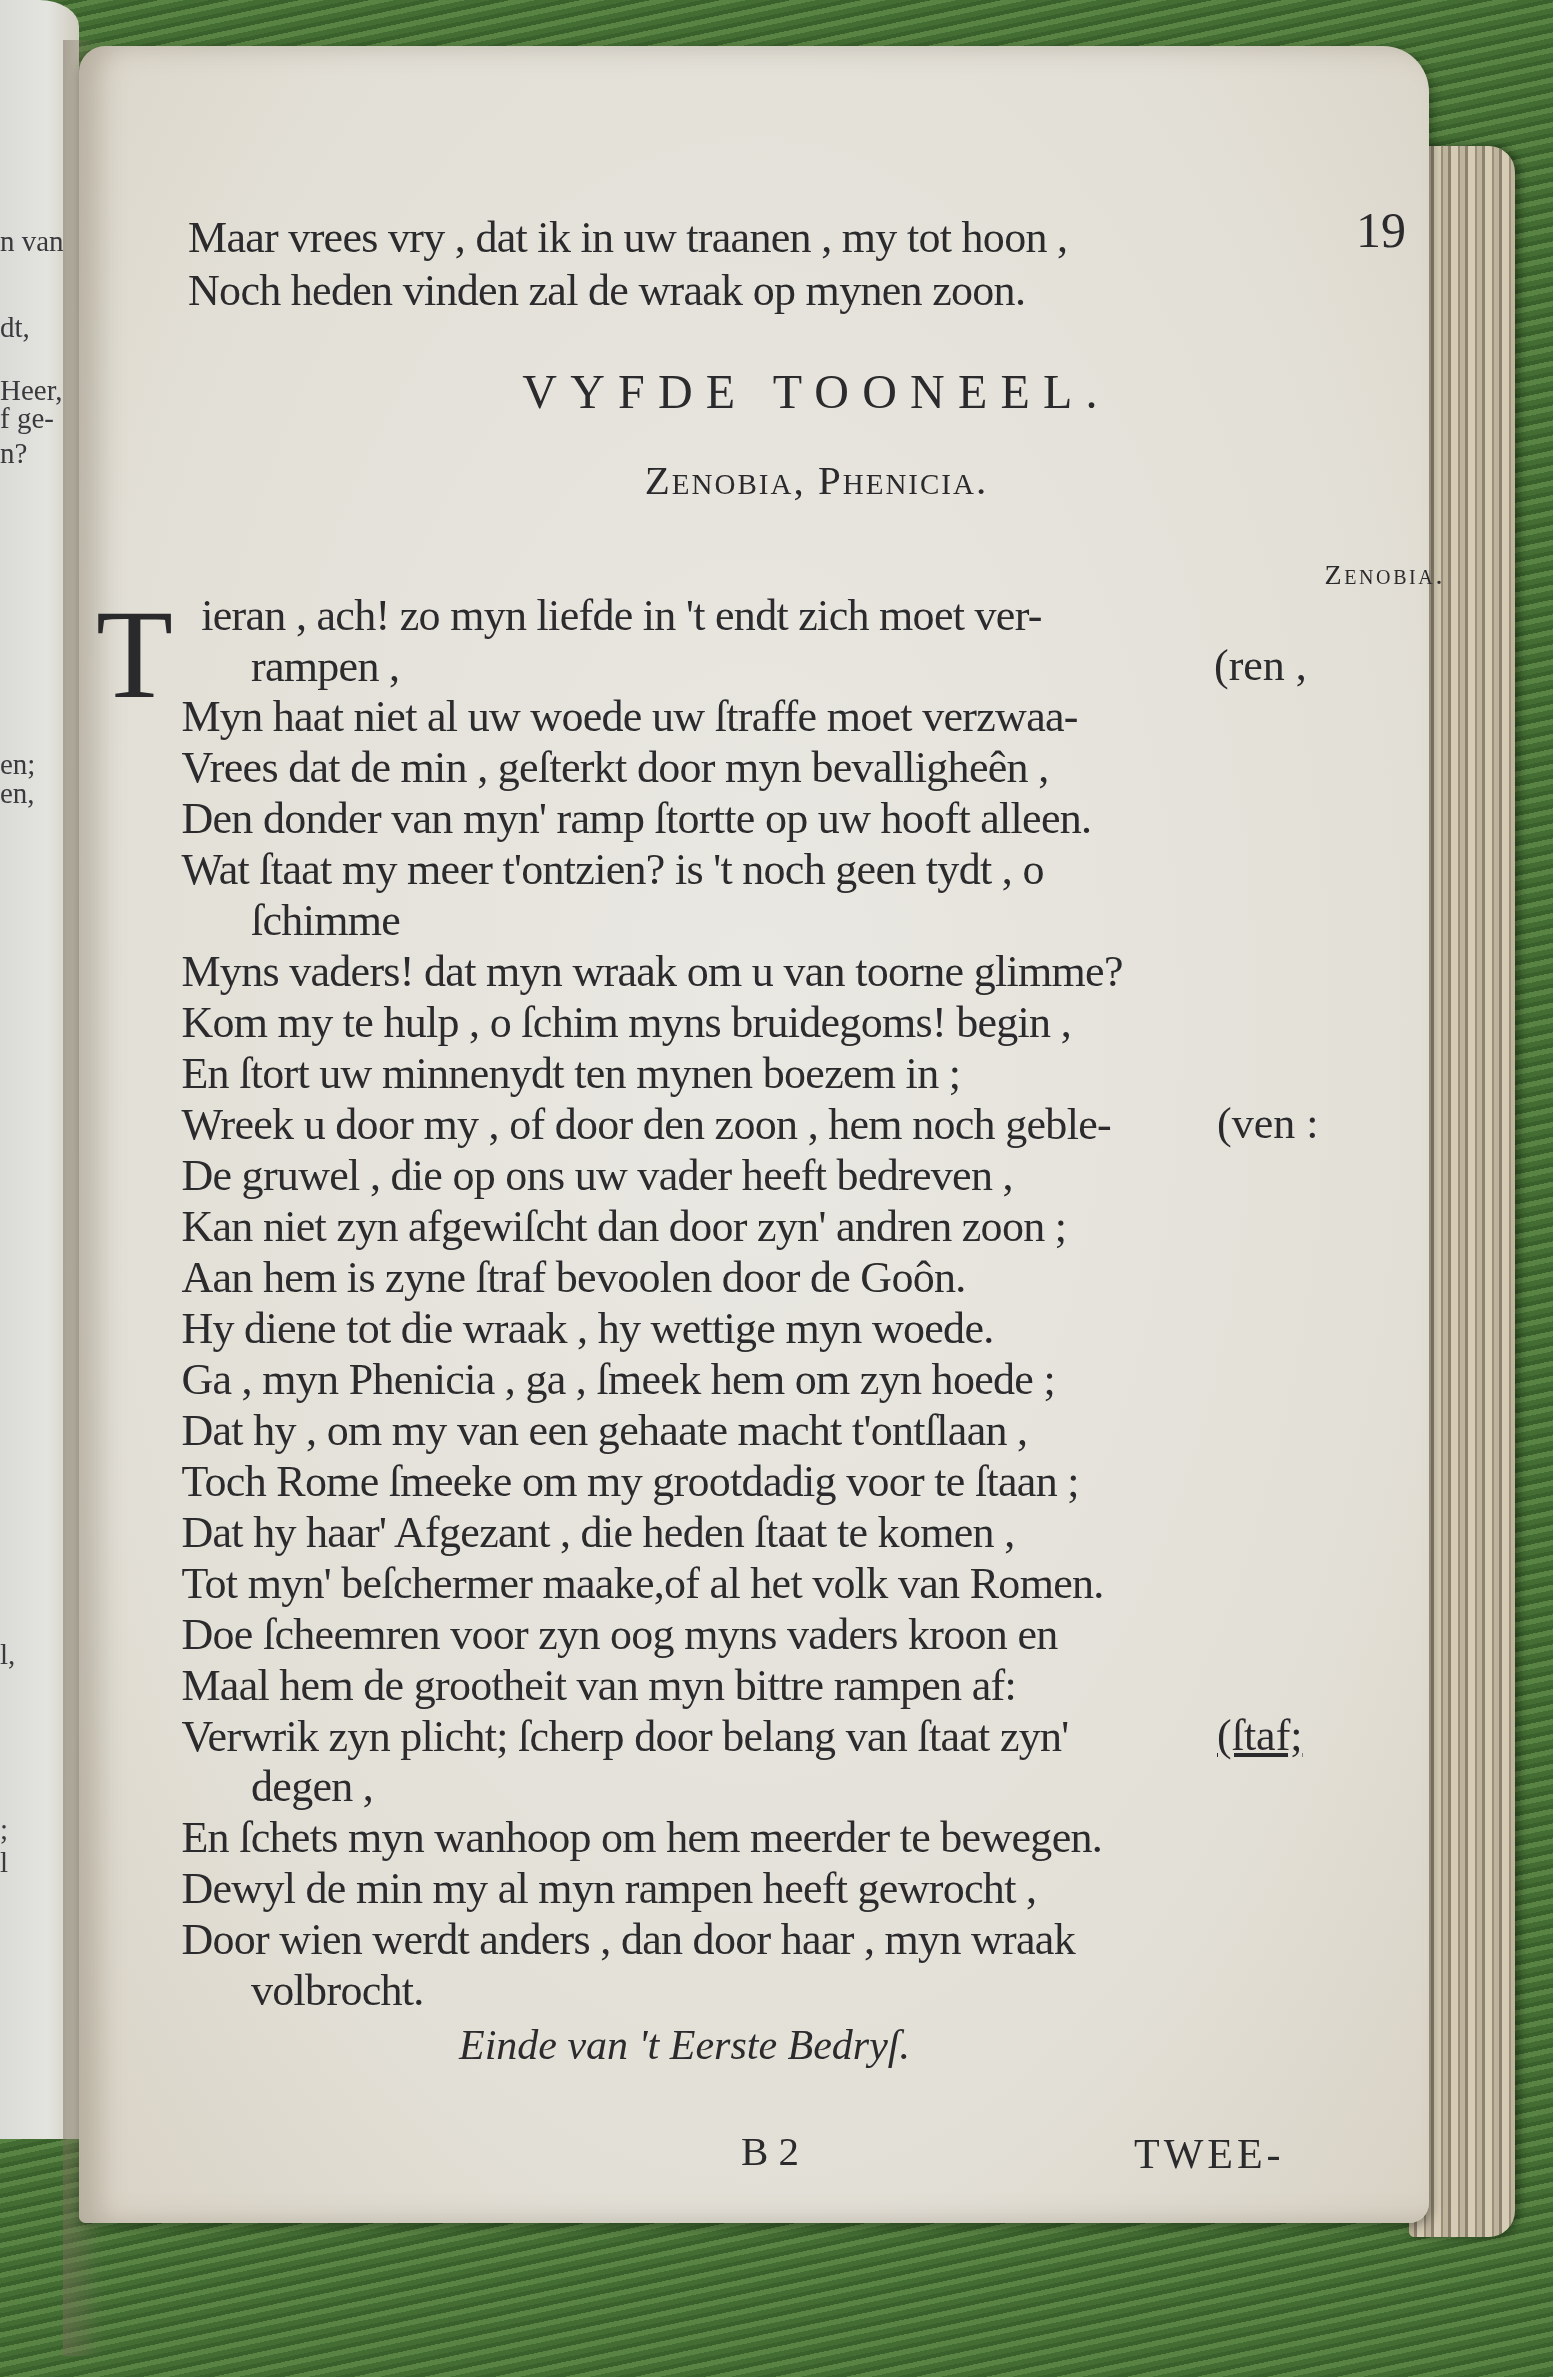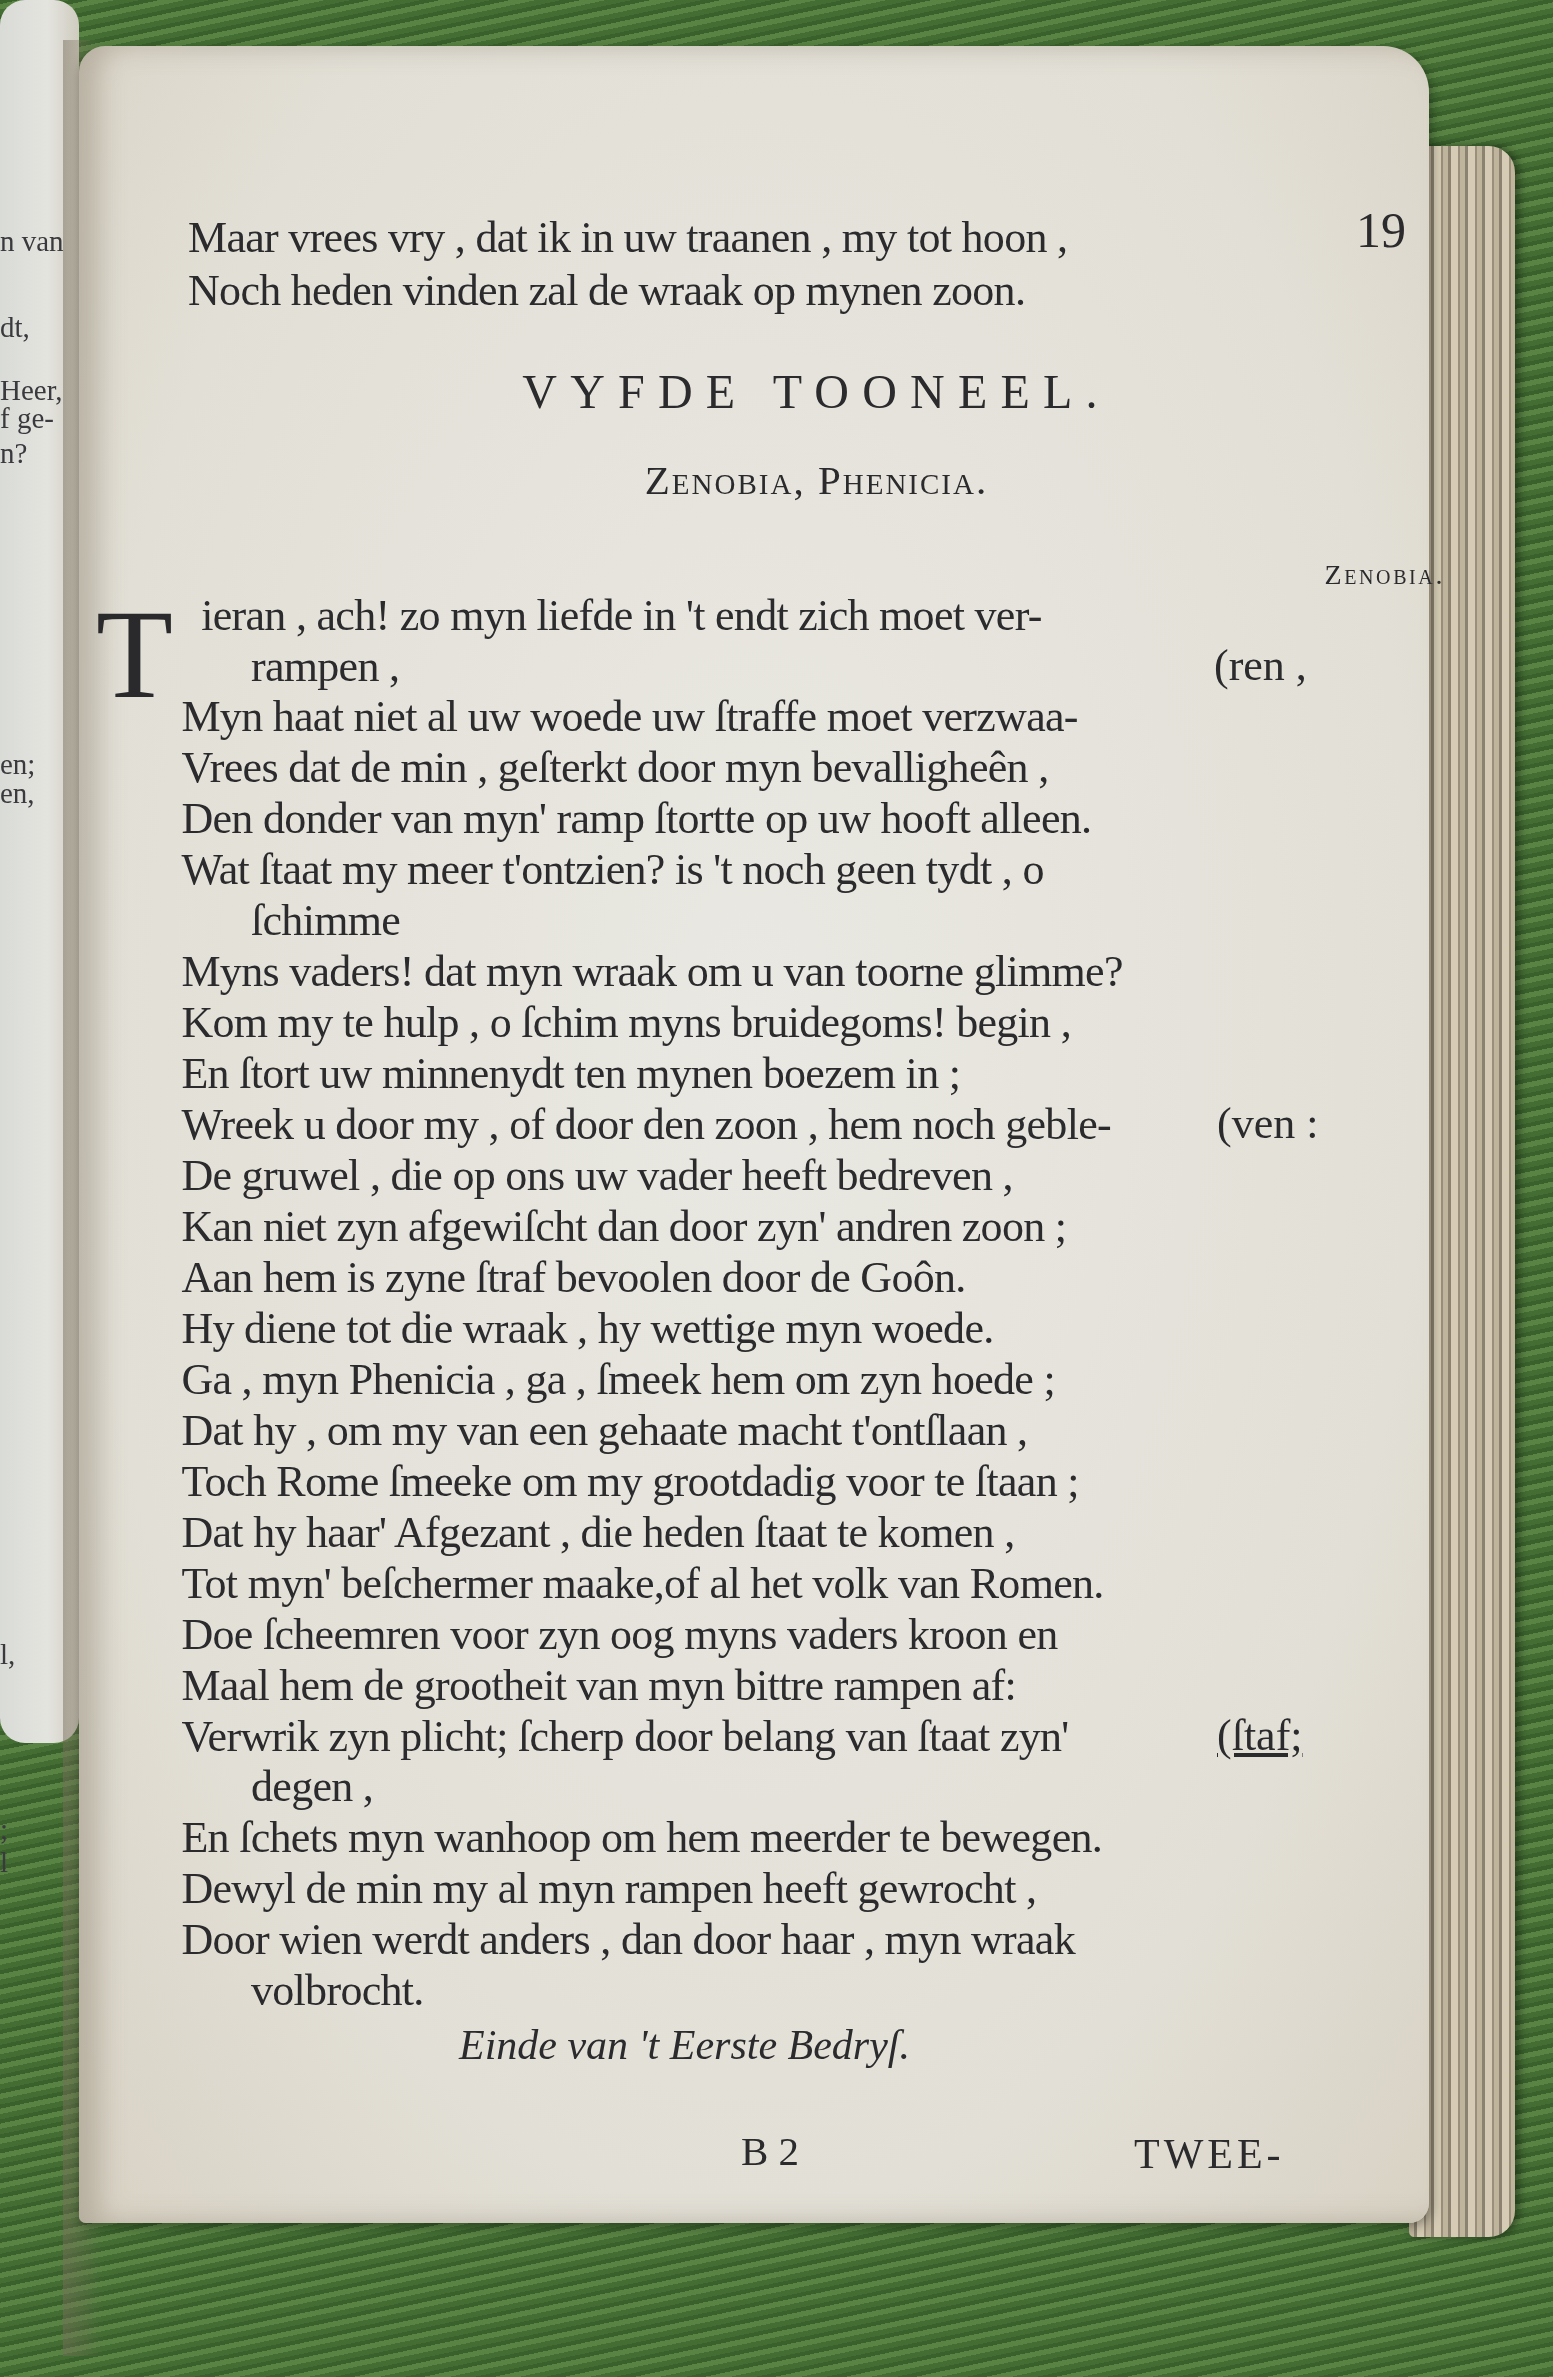--- a/index.html
+++ b/index.html
@@ -5,24 +5,23 @@
   html, body { margin: 0; padding: 0; }
   body {
     width: 1554px; height: 2377px; overflow: hidden; position: relative;
     background:
       repeating-linear-gradient(168deg, rgba(20,50,15,0.35) 0 4px, rgba(120,160,90,0.25) 4px 9.3px, rgba(40,80,30,0.3) 9.3px 14.6px),
       #4f7a3c;
     font-family: "Liberation Serif", "DejaVu Serif", serif;
   }
   
   .left-page {
-    position: absolute; left: 0; top: 0; width: 79px; height: 1743px;
+    position: absolute; left: 0; top: 0; width: 79px; height: 2139px;
     background: linear-gradient(90deg, #d9dbd6 0%, #e4e4df 60%, #cfcbbf 100%);
     border-top-right-radius: 40px 26.5px;
-    border-radius: 25px;
   }
   .left-page .frag {
     position: absolute; left: 0; font-size: 29px; color: #3a3a3e; white-space: nowrap;
   }
   
   .gutter {
     position: absolute; left: 63px; top: 40px; width: 40px; height: 2316px;
     background: linear-gradient(90deg, rgba(120,110,90,0.5), rgba(200,195,180,0));
   }
   

